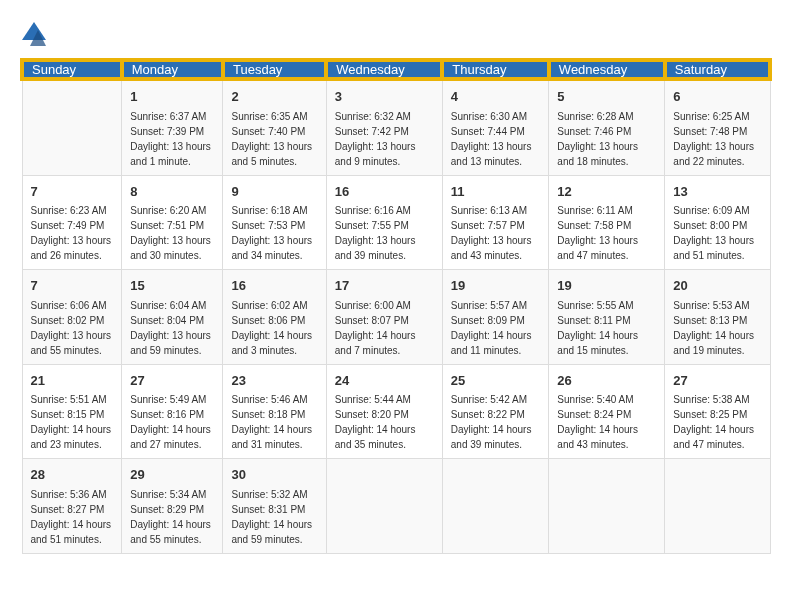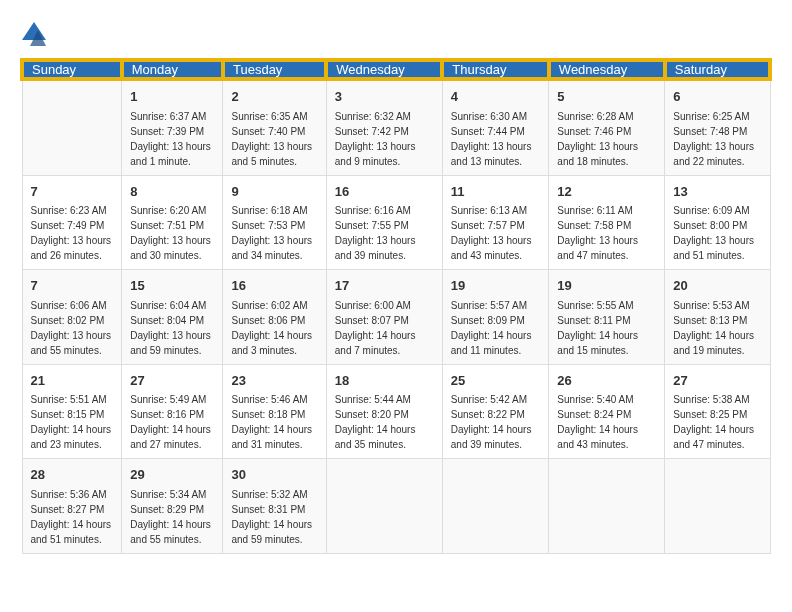--- a/index.html
+++ b/index.html
@@ -215,21 +215,21 @@
         </td>
         <td>
           <span class="day-num">27</span>
           <div class="day-info">Sunrise: 5:49 AM<br>Sunset: 8:16 PM<br>Daylight: 14 hours and 27 minutes.</div>
         </td>
         <td>
           <span class="day-num">23</span>
           <div class="day-info">Sunrise: 5:46 AM<br>Sunset: 8:18 PM<br>Daylight: 14 hours and 31 minutes.</div>
         </td>
         <td>
-          <span class="day-num">18</span>
+          <span class="day-num">24</span>
           <div class="day-info">Sunrise: 5:44 AM<br>Sunset: 8:20 PM<br>Daylight: 14 hours and 35 minutes.</div>
         </td>
         <td>
           <span class="day-num">25</span>
           <div class="day-info">Sunrise: 5:42 AM<br>Sunset: 8:22 PM<br>Daylight: 14 hours and 39 minutes.</div>
         </td>
         <td>
           <span class="day-num">26</span>
           <div class="day-info">Sunrise: 5:40 AM<br>Sunset: 8:24 PM<br>Daylight: 14 hours and 43 minutes.</div>
         </td>

